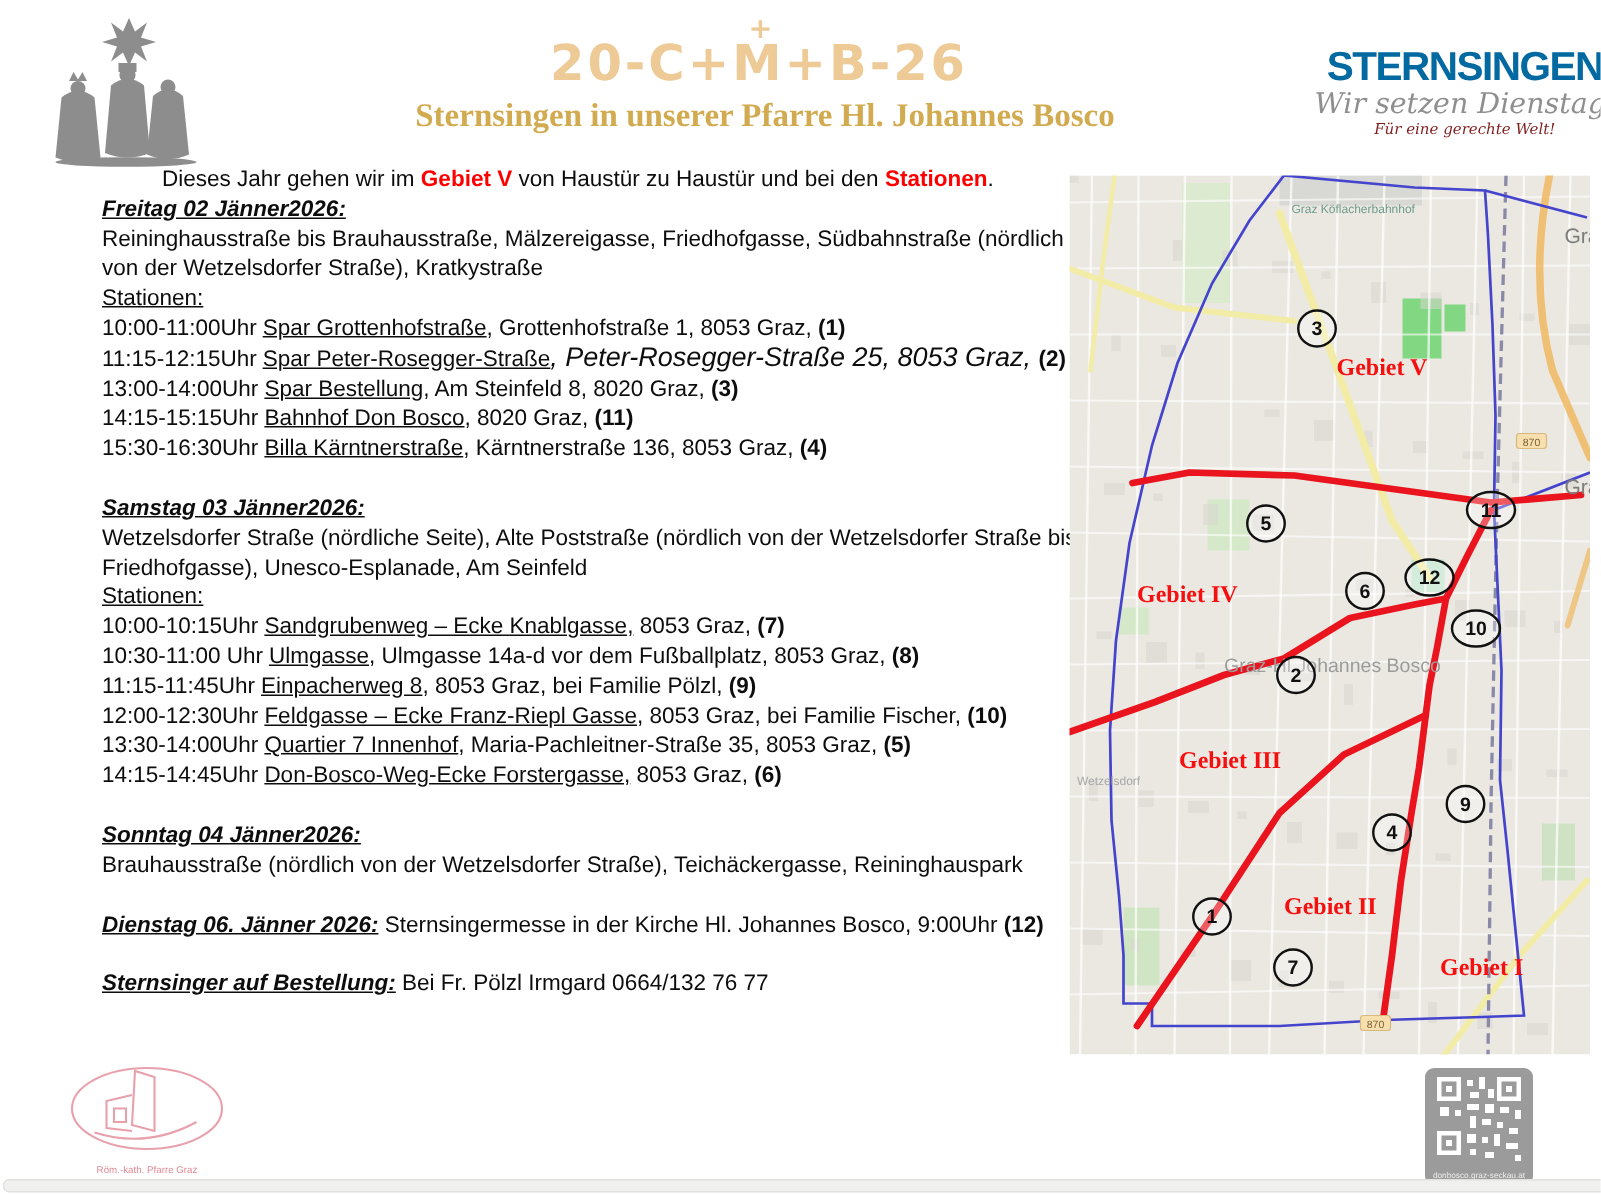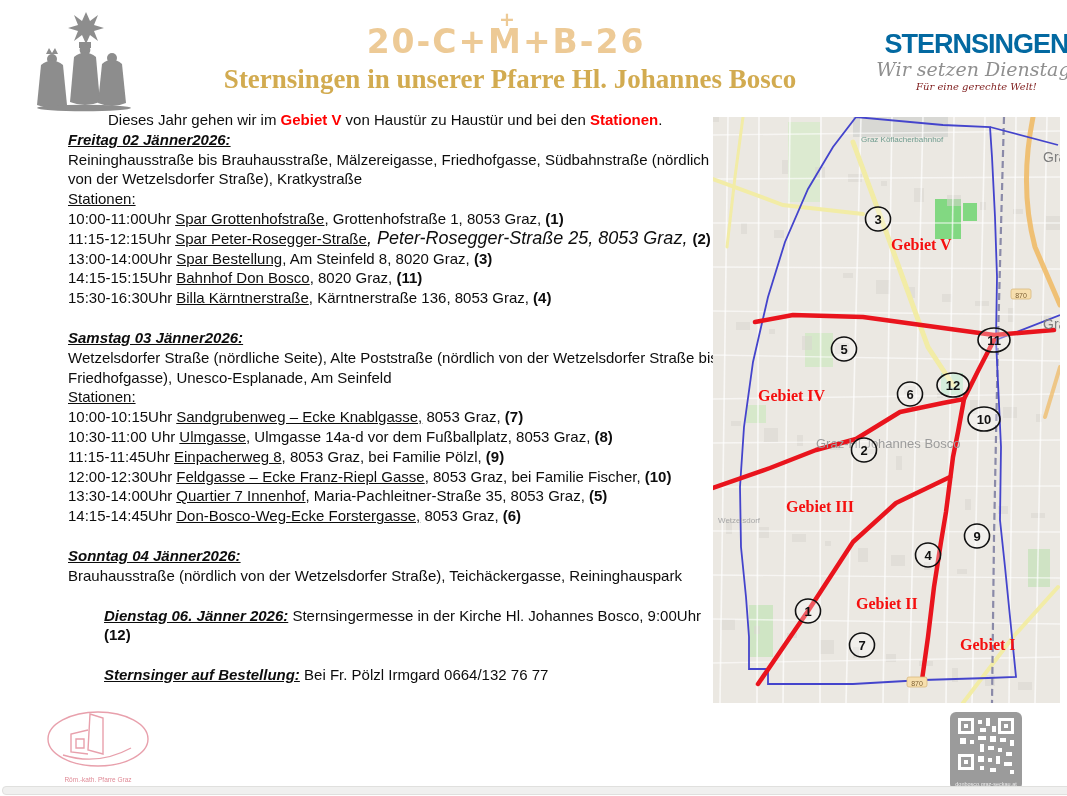--- a/index.html
+++ b/index.html
@@ -7,40 +7,40 @@
         outline:1px solid #e3e3e3;font-family:"Liberation Sans",sans-serif;color:#111;padding-left:32px;}
 
   
   .kings{position:absolute;left:22px;top:10px;width:118px;height:108px;}
   .cmb{position:absolute;left:306px;top:22px;width:400px;text-align:center;
        font-family:"DejaVu Sans",sans-serif;font-weight:bold;font-size:33px;
        letter-spacing:2px;color:#edca96;}
   .cmb-plus{position:absolute;left:499px;top:8px;font-family:"DejaVu Sans",sans-serif;
        font-weight:bold;font-size:19px;color:#edca96;}
   .main-title{position:absolute;left:60px;top:64px;width:900px;text-align:center;
-       font-family:"Liberation Serif",serif;font-weight:bold;font-size:27px;color:#d2ab50;}
+       font-family:"Liberation Serif",serif;font-weight:bold;font-size:22px;color:#d2ab50;}
   .ss-logo{position:absolute;right:20px;top:30px;width:205px;text-align:center;line-height:1.05;}
   .ss-1{font-family:"Liberation Sans",sans-serif;font-weight:bold;font-size:27px;
         letter-spacing:-1px;color:#0369a1;}
   .ss-2{font-family:"DejaVu Serif",serif;font-style:italic;font-size:19px;color:#8f8f8f;margin-top:2px;}
   .ss-3{font-family:"DejaVu Serif",serif;font-style:italic;font-size:10px;color:#7f1d1d;margin-top:2px;}
 
   
   .doc{position:absolute;left:68px;top:110px;width:652px;
        font-size:15px;line-height:19.8px;color:#0d0d0d;}
   .intro-1{padding-left:122px;}
   .intro-2{padding-left:40px;}
   .caret{display:inline-block;width:1px;height:15px;background:#000;
          vertical-align:-2px;margin-right:2px;}
   .red{color:#ff0000;font-weight:bold;}
   .h{font-weight:bold;text-decoration:underline;font-style:italic;}
   .u{text-decoration:underline;}
   .num{font-weight:bold;}
   .section + .section{margin-top:20px;}
-  .note{margin-top:20px;margin-left:36px;}
+  .note{margin-top:20px;}
   .time{margin-right:4px;}
   .place{text-decoration:underline;}
   .small-rest .rest{font-size:18px;font-style:italic;}
 
   
   .map{position:absolute;left:713px;top:117px;width:347px;height:586px;}
 
   
   .parish{position:absolute;left:38px;top:708px;width:120px;text-align:center;}
   .parish-text{font-size:6.5px;line-height:1.5;color:#e08a96;margin-top:1px;}

